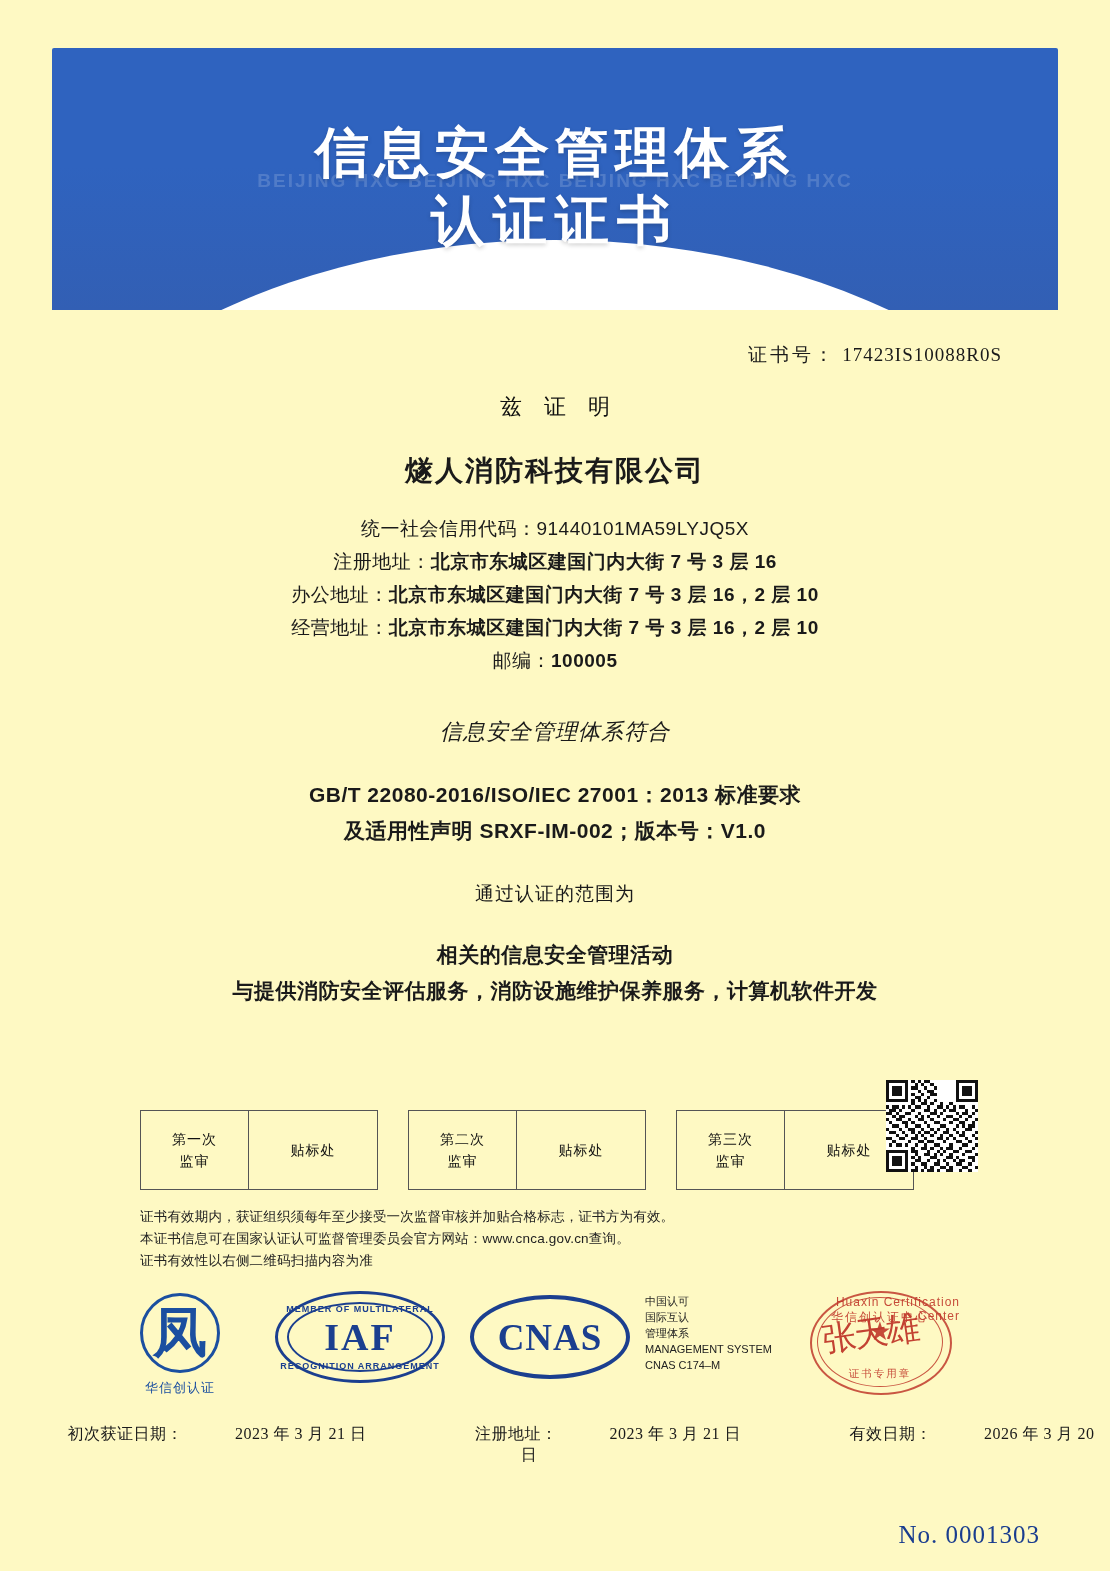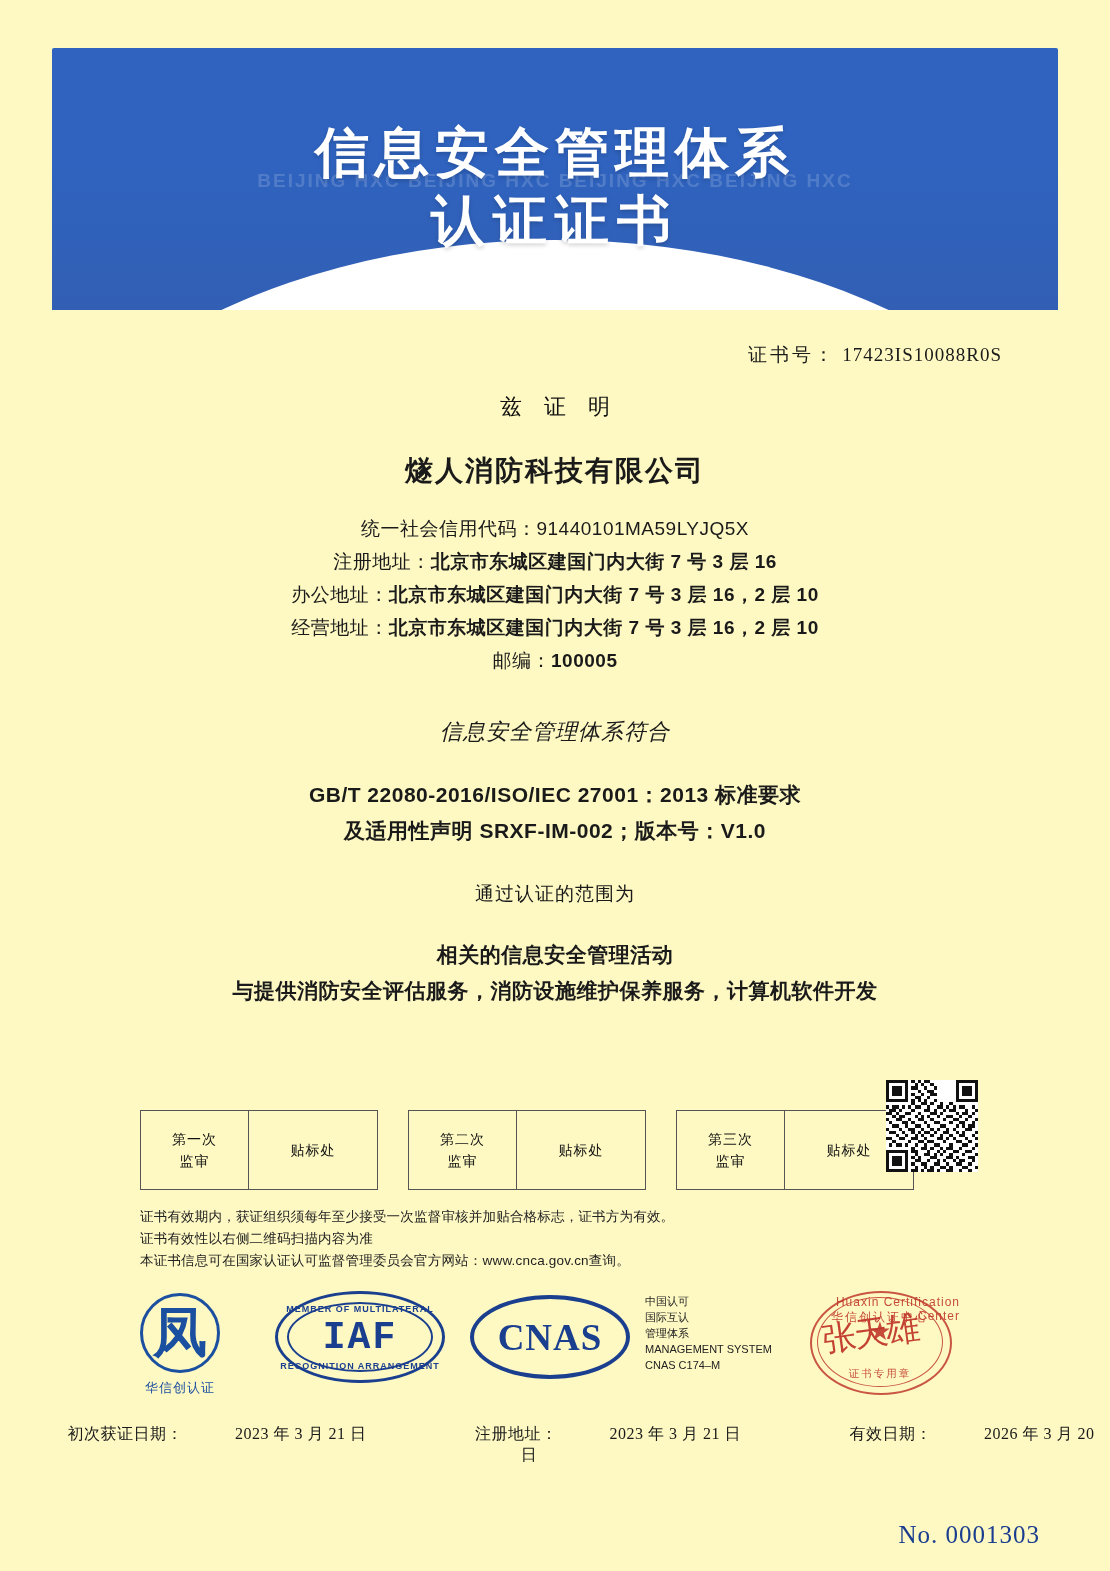--- a/index.html
+++ b/index.html
@@ -241,21 +241,21 @@
     position: absolute;
     left: 0;
     top: 50%;
     width: 100%;
     transform: translateY(-50%);
     text-align: center;
     font-size: 38px;
     font-weight: bold;
     color: #1b3f8f;
     letter-spacing: 2px;
-    font-family: Liberation Mono, monospace;
+    font-family: Liberation Serif, serif;
   }
   .logo-iaf .arc-top,
   .logo-iaf .arc-bottom {
     position: absolute;
     left: 0;
     width: 100%;
     text-align: center;
     font-size: 9px;
     font-weight: bold;
     color: #1b3f8f;
@@ -683,22 +683,22 @@
           <rect x="11" y="7" width="2" height="1"></rect>
           <rect x="14" y="7" width="1" height="1"></rect>
         <rect x="17" y="7" width="1" height="1"></rect>
           <rect x="20" y="7" width="1" height="1"></rect>
       </g>
     </svg>
   </div>
 
   <div class="notes">
     <div>证书有效期内，获证组织须每年至少接受一次监督审核并加贴合格标志，证书方为有效。</div>
+    <div>本证书信息可在国家认证认可监督管理委员会官方网站：www.cnca.gov.cn查询。</div>
     <div>证书有效性以右侧二维码扫描内容为准</div>
-    <div>本证书信息可在国家认证认可监督管理委员会官方网站：www.cnca.gov.cn查询。</div>
   </div>
 
   <div class="logos">
 
     <div class="logo-hx">
       <div class="glyph">凤</div>
       <div class="cap">华信创认证</div>
     </div>
 
     <div class="logo-iaf">

